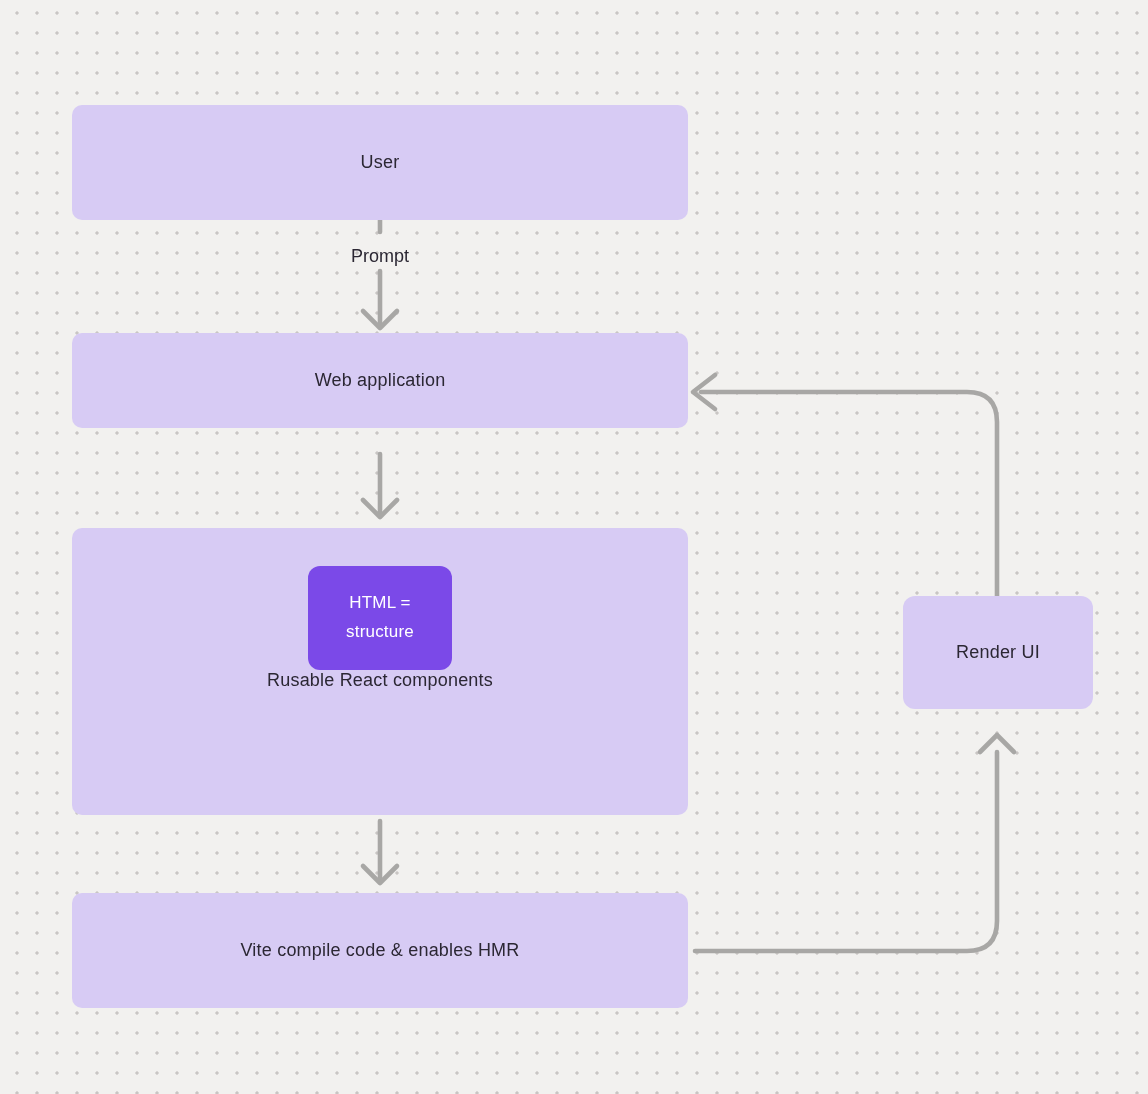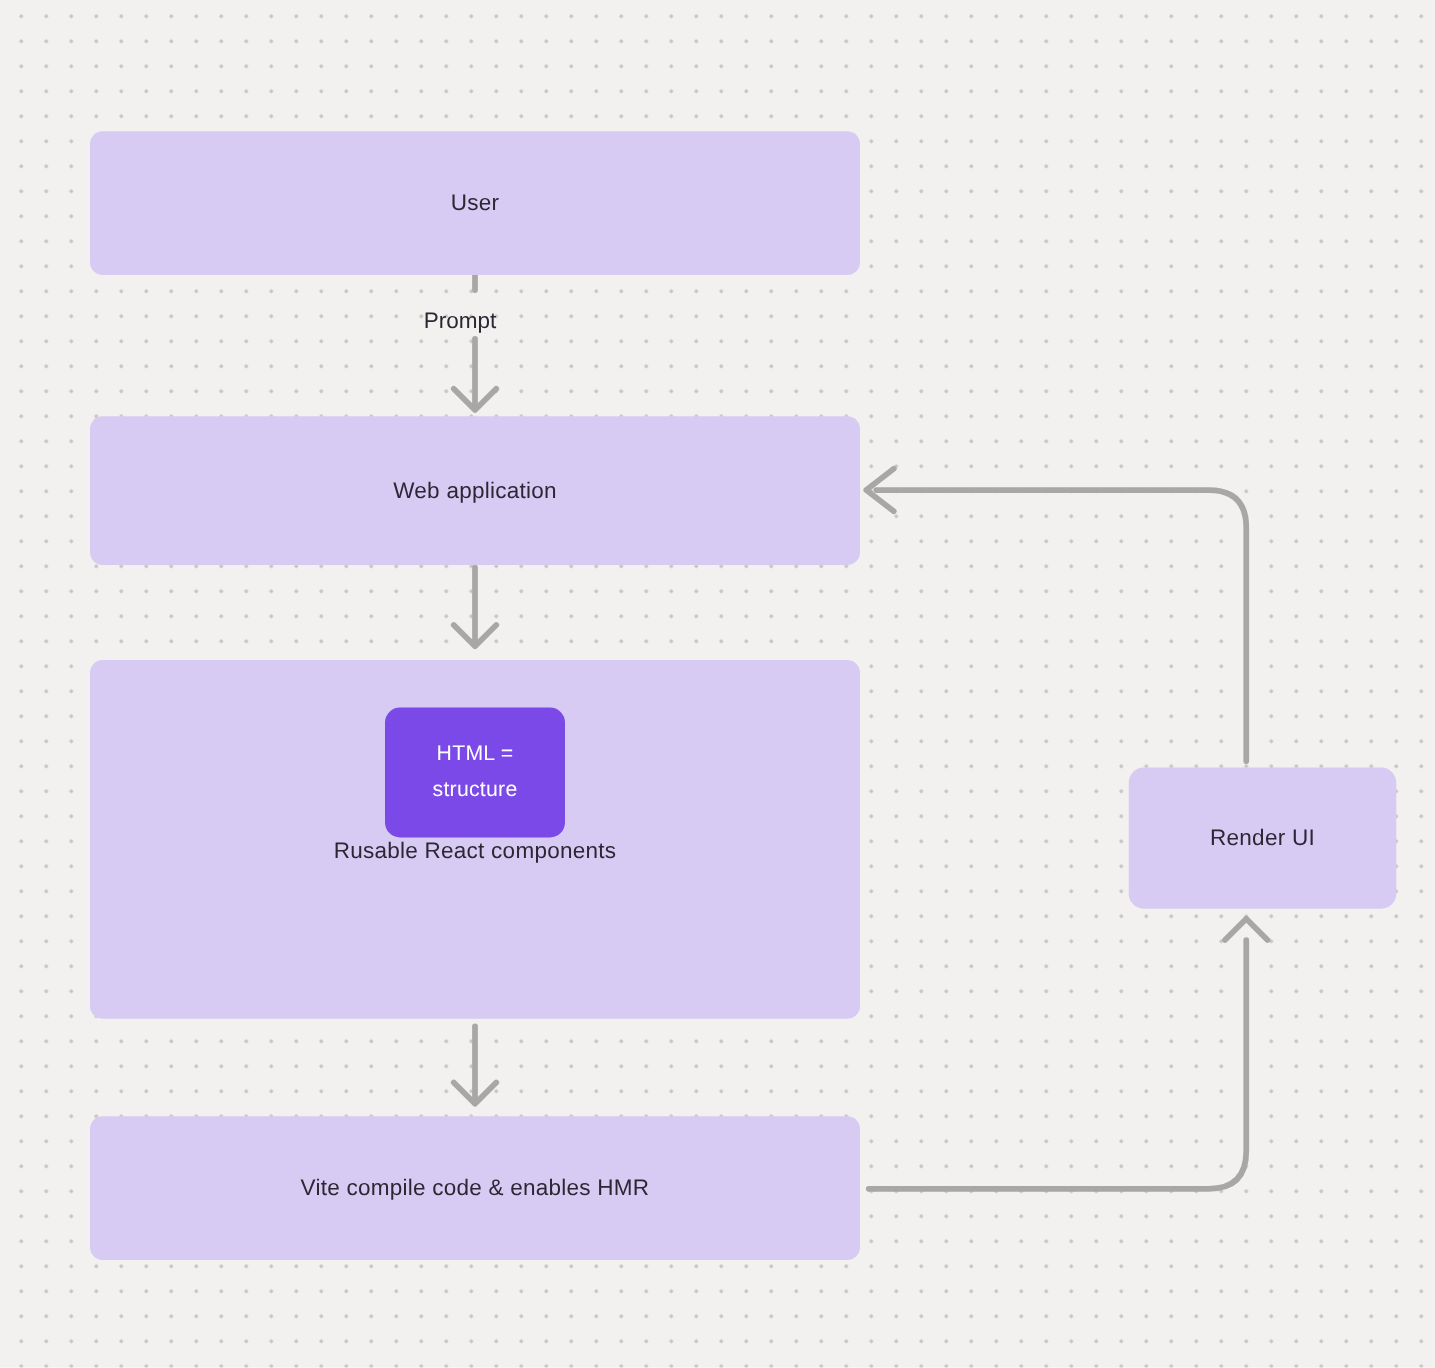--- a/index.html
+++ b/index.html
@@ -39,23 +39,23 @@
     background:var(--node-fill);
     border-radius:10px;
     display:flex;align-items:center;justify-content:center;
     color:var(--node-text);
     font-size:18px;
     font-weight:500;
     letter-spacing:.2px;
     text-align:center;
   }
   #node-user{left:72px;top:63px;width:616px;height:115px;margin-top:42px;}
-  #node-web-application{left:72px;top:333px;width:616px;height:119px;align-items:center;}
+  #node-web-application{left:72px;top:333px;width:616px;height:95px;align-items:center;}
   #node-vite{left:72px;top:893px;width:616px;height:115px;justify-content:center;}
-  #node-render-ui{left:903px;top:614px;width:214px;height:113px;border-radius:12px;}
+  #node-render-ui{left:903px;top:596px;width:190px;height:113px;border-radius:12px;}
   #node-components-group{
     left:72px;top:528px;width:616px;height:287px;
     display:flex;flex-direction:column;align-items:center;
     justify-content:flex-start;
   }
   .chips-row{
     display:flex;gap:26px;margin-top:38px;
   }
   .chip{
     width:144px;height:104px;
@@ -67,21 +67,21 @@
     font-size:17px;font-weight:500;
     line-height:1.7;
     padding:4px 10px;
   }
   .group-caption{
     font-size:18px;font-weight:500;
     color:var(--node-text);
   }
   .edge-label{
     position:absolute;
-    left:318px;top:246px;width:100px;
+    left:330px;top:246px;width:100px;
     text-align:center;
     font-size:18px;font-weight:500;
     color:var(--node-text);
   }
 </style>
 </head>
 <body>
 
 <div class="canvas">
 

